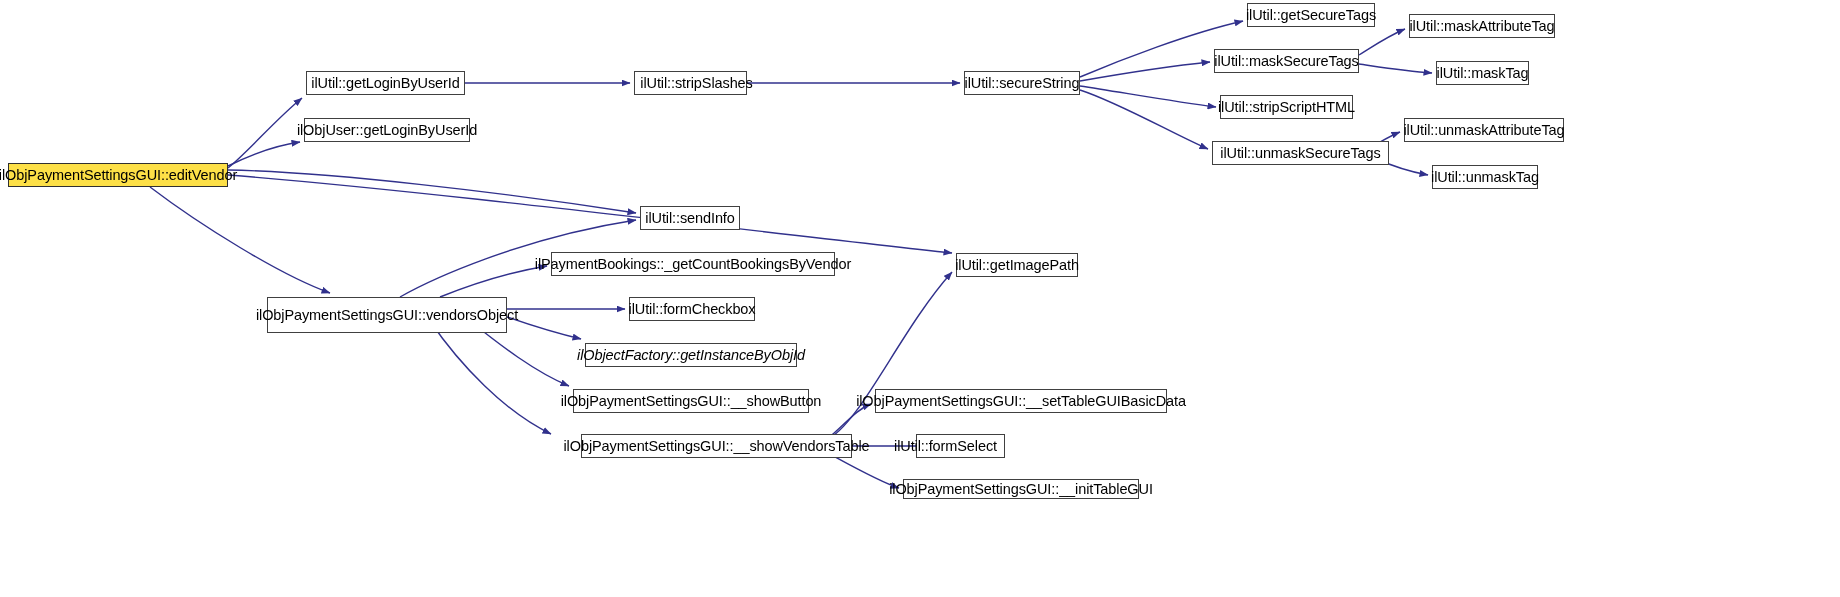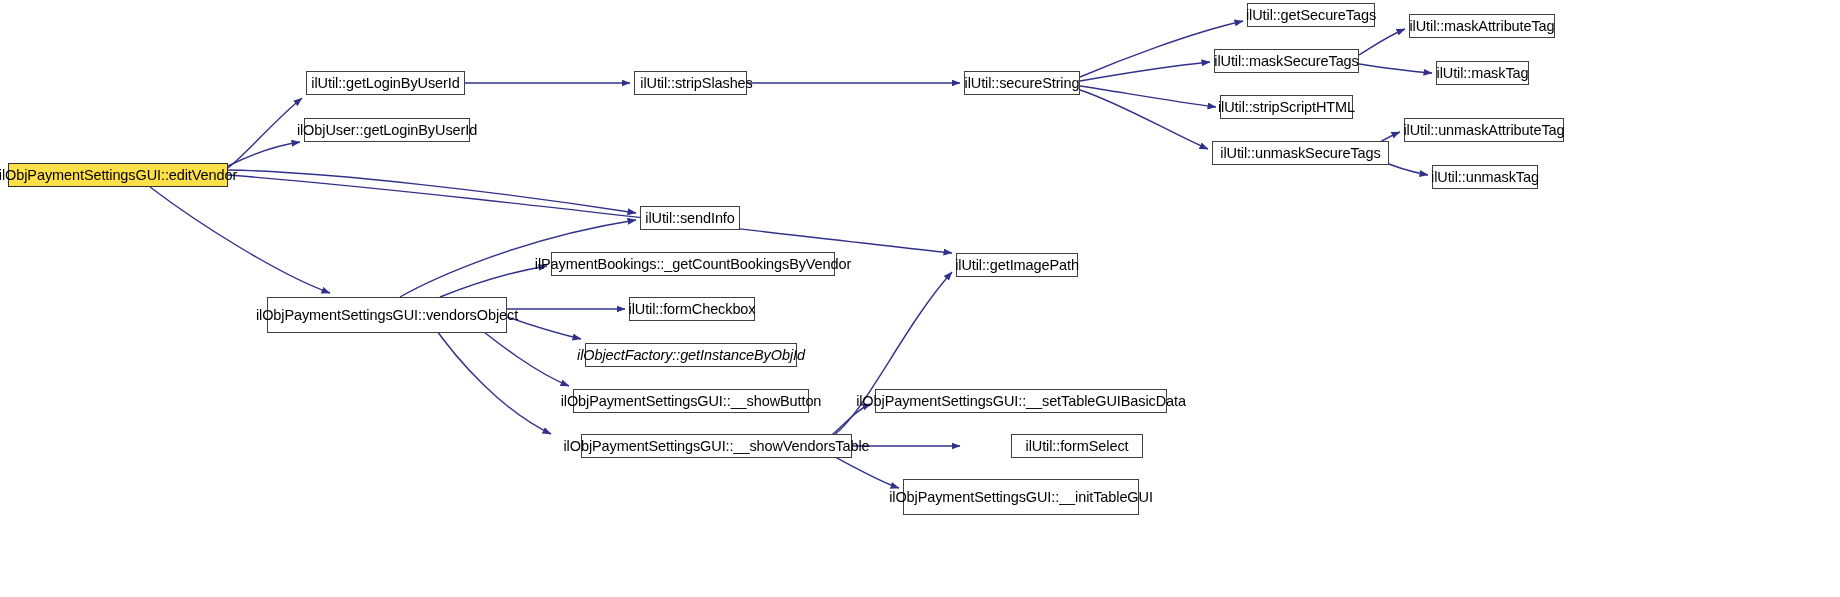--- a/index.html
+++ b/index.html
@@ -145,20 +145,20 @@
       </div>
       <div class="gnode" style="left: 573px; top: 389px; width: 236px; height: 24px;">
         <span class="lbl">ilObjPaymentSettingsGUI::__showButton</span>
       </div>
       <div class="gnode" style="left: 875px; top: 389px; width: 292px; height: 24px; text-align: right;">
         <span class="lbl">ilObjPaymentSettingsGUI::__setTableGUIBasicData</span>
       </div>
       <div class="gnode" style="left: 555px; top: 434px; width: 271px; height: 24px; margin-left: 26px;">
         <span class="lbl">ilObjPaymentSettingsGUI::__showVendorsTable</span>
       </div>
-      <div class="gnode" style="left: 1011px; top: 434px; width: 132px; height: 24px;">
+      <div class="gnode" style="left: 916px; top: 434px; width: 89px; height: 24px; justify-content: flex-end;">
         <span class="lbl">ilUtil::formSelect</span>
       </div>
-      <div class="gnode" style="left: 903px; top: 479px; width: 236px; height: 36px; text-align: right;">
+      <div class="gnode" style="left: 903px; top: 479px; width: 236px; height: 20px; text-align: right;">
         <span class="lbl">ilObjPaymentSettingsGUI::__initTableGUI</span>
       </div>
     </div>
 </div>
 
 </body></html>

